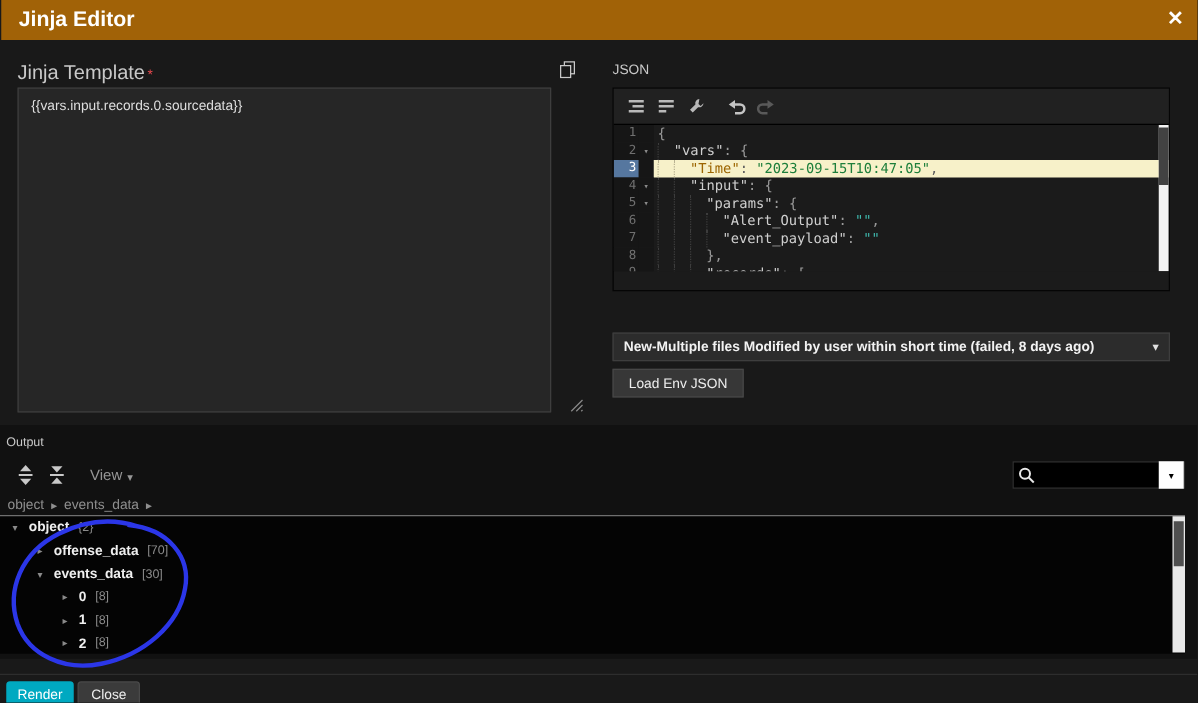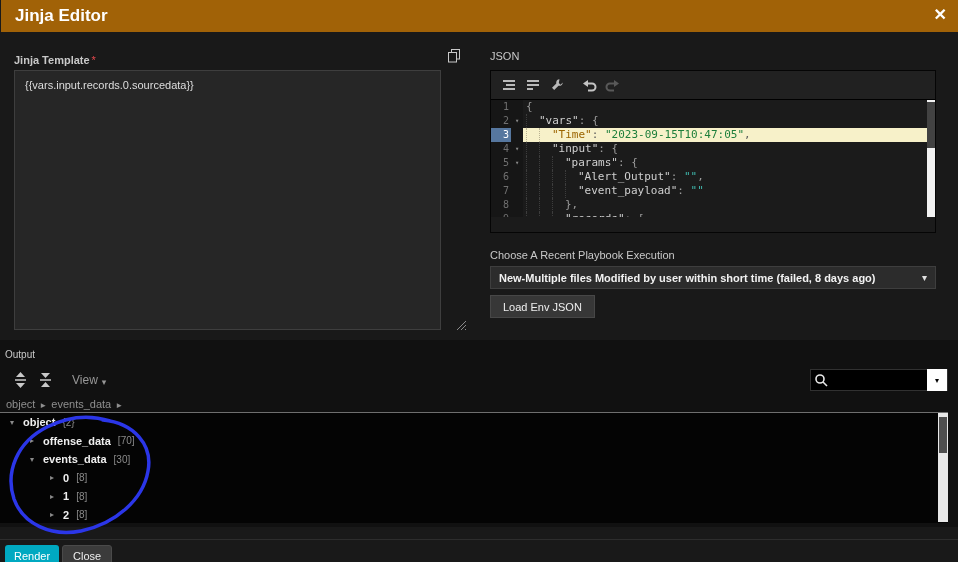--- a/index.html
+++ b/index.html
@@ -7,21 +7,21 @@
               font-family:"Liberation Sans",sans-serif; }
   .modal { position:relative; width:958px; height:562px; background:#191919; }
 
   
   .hdr { position:absolute; top:0; left:1px; width:958px; height:32px; background:#a16207; }
   .hdr .title { position:absolute; left:14px; top:6px; font-size:17px; font-weight:bold; color:#fff; }
   .hdr .close { position:absolute; right:12px; top:5px; font-size:16px; font-weight:bold; color:#fff; cursor:pointer; }
 
   
   .tpl-label-row { position:absolute; left:14px; top:50px; width:455px; height:16px; }
-  .lbl { font-size:11px; color:#c9c9c9;font-weight:bold; }
+  .lbl { font-size:16px; color:#c9c9c9; }
   .req { color:var(--required); margin-left:2px; font-size:11px; }
   .copy-btn { position:absolute; right:8px; top:-2px; cursor:pointer; }
   .tpl-area { position:absolute; left:14px; top:70px; width:427px; height:260px;
               background:#262626; border:1px solid #3e3e3e; color:#dedede;
               font-size:11px; font-family:"Liberation Sans",sans-serif;
               padding:8px 10px; resize:none; outline:none; }
   .grip { position:absolute; left:456px; top:317px; pointer-events:auto; }
 
   
   .json-label { position:absolute; left:490px; top:50px; font-size:11px; color:#c9c9c9; }
@@ -229,21 +229,20 @@
             <span class="colp">▾</span>
             <span class="codeln"><span class="guide"></span><span class="guide"></span><span class="guide"></span><span class="tk-key">"records"</span><span class="tk-p">: [</span></span>
           </div>
         </div>
       <div class="vscroll">
         <div class="vthumb"></div>
       </div>
     </div>
   </div>
 
-  <div class="exec-label">Choose A Recent Playbook Execution</div>
   <div class="exec-dd">
     <span class="dd-text">New-Multiple files Modified by user within short time (failed, 8 days ago)</span>
     <span class="dd-caret">▾</span>
   </div>
   <button class="load-btn">Load Env JSON</button>
 
   <div class="out-bg"></div>
   <div class="out-label">Output</div>
 
   <div class="out-toolbar">

